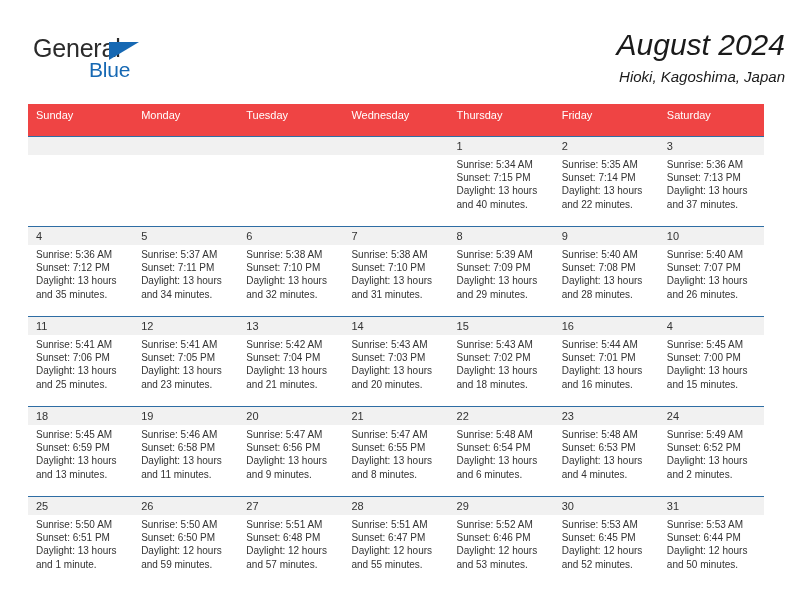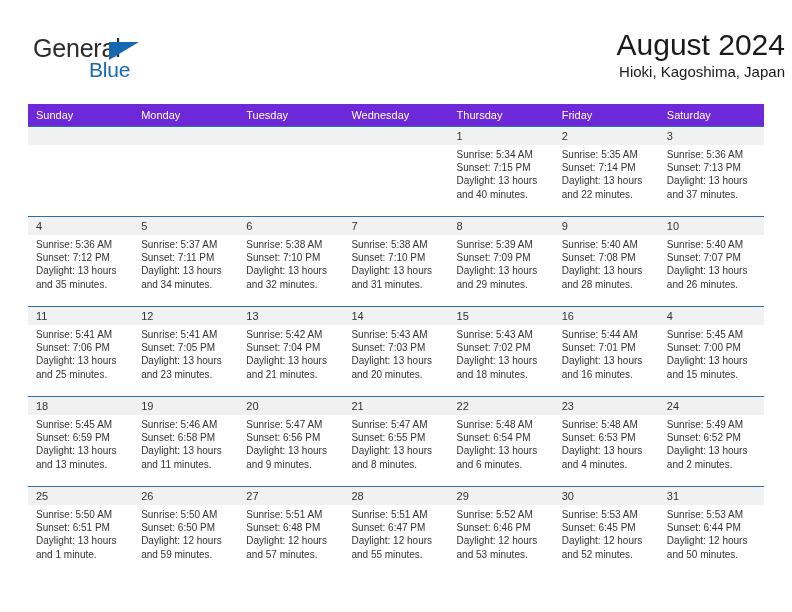--- a/index.html
+++ b/index.html
@@ -62,46 +62,48 @@
     font-size: 21px;
     letter-spacing: -0.2px;
     color: #1668b3;
     font-family: "Liberation Sans", sans-serif;
   }
   .title-block {
     position: absolute;
     right: 35px;
     top: 28px;
     text-align: right;
+    font-style: italic;
   }
   .cal-title {
     font-size: 30px;
     color: #1a1a1a;
     line-height: 1.15;
     font-weight: normal;
     white-space: nowrap;
   }
   .cal-subtitle {
+    margin-top: 5px;
     font-size: 15px;
     color: #1a1a1a;
     line-height: 1.2;
     white-space: nowrap;
   }
 
   
   .calendar {
     position: absolute;
     left: 28px;
     top: 104px;
     width: 736px;
   }
   .weekday-row {
     display: flex;
-    background: #6d28d9;
-    height: 22px;
+    background: #ef4444;
+    height: 32px;
   }
   .weekday {
     flex: 1 1 0;
     color: #ffffff;
     font-size: 11px;
     line-height: 22px;
     padding-left: 8px;
     box-sizing: border-box;
     white-space: nowrap;
   }

